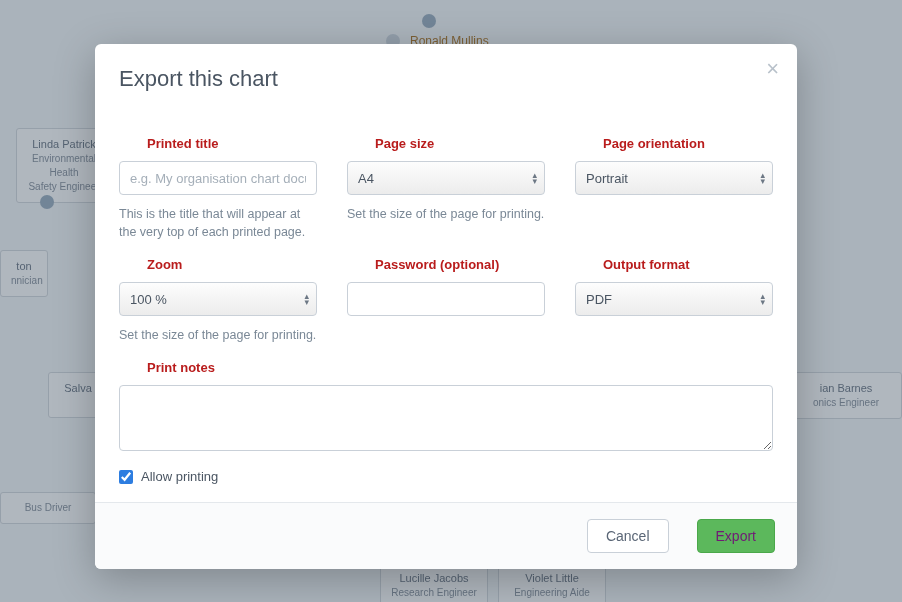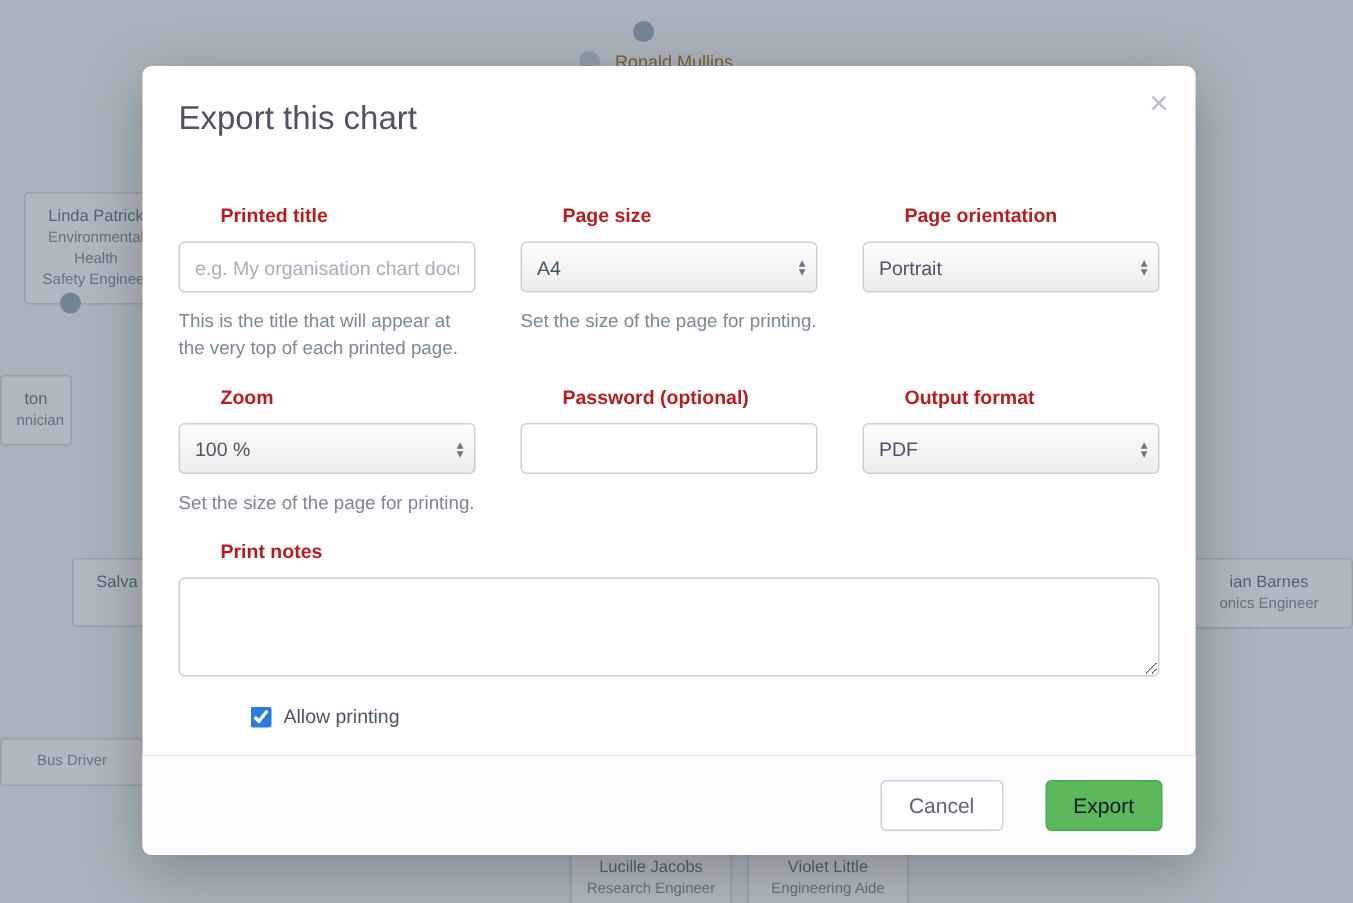--- a/index.html
+++ b/index.html
@@ -36,27 +36,27 @@
   background: linear-gradient(#fdfdfd, #ececec);
   appearance: none; -webkit-appearance: none;
   padding-right: 26px; position: relative;
 }
 .select-wrap { position: relative; }
 .select-chevrons { position: absolute; right: 8px; top: 50%; transform: translateY(-50%); font-size: 9px; color: #6c7784; pointer-events: none; line-height: 6px; }
 .textarea { height: 66px; resize: both; padding: 8px 10px; }
 
 .fullrow { margin-bottom: 14px; }
 
-.checkbox-row { display: flex; align-items: center; gap: 8px; font-size: 13px; color: #4a5562; margin-left: 48px; }
+.checkbox-row { display: flex; align-items: center; gap: 8px; font-size: 13px; color: #4a5562; }
 .checkbox-row input { width: 14px; height: 14px; accent-color: #2d7de0; }
 
 .modal-footer { border-top: 1px solid #e4e8ec; background: #fafbfc; padding: 16px 22px; display: flex; justify-content: flex-end; gap: 28px; border-radius: 0 0 6px 6px; }
 .btn { height: 34px; padding: 0 18px; font-size: 14px; border-radius: 4px; border: 1px solid transparent; cursor: pointer; }
 .btn-cancel { background: #fff; border-color: #c9d0d8; color: #5a6676; }
-.btn-export { background: #5cb85c; color: #0f172a; border-color: #4aa84a; }
+.btn-export { background: #5cb85c; color: #701a75; border-color: #4aa84a; }
 </style>
 </head>
 <body>
 
 <div class="bg">
   <div class="bg-icon" style="left:422px; top:14px;"></div>
   <div class="bg-icon" style="left:386px; top:34px; background:#c8d2db;"></div>
   <div style="position:absolute; left:410px; top:34px; font-size:12px; color:#a16207;">Ronald Mullins</div>
 
   <div class="bg-node" style="left:0; top:128px; width:96px;margin-left:16px;">

